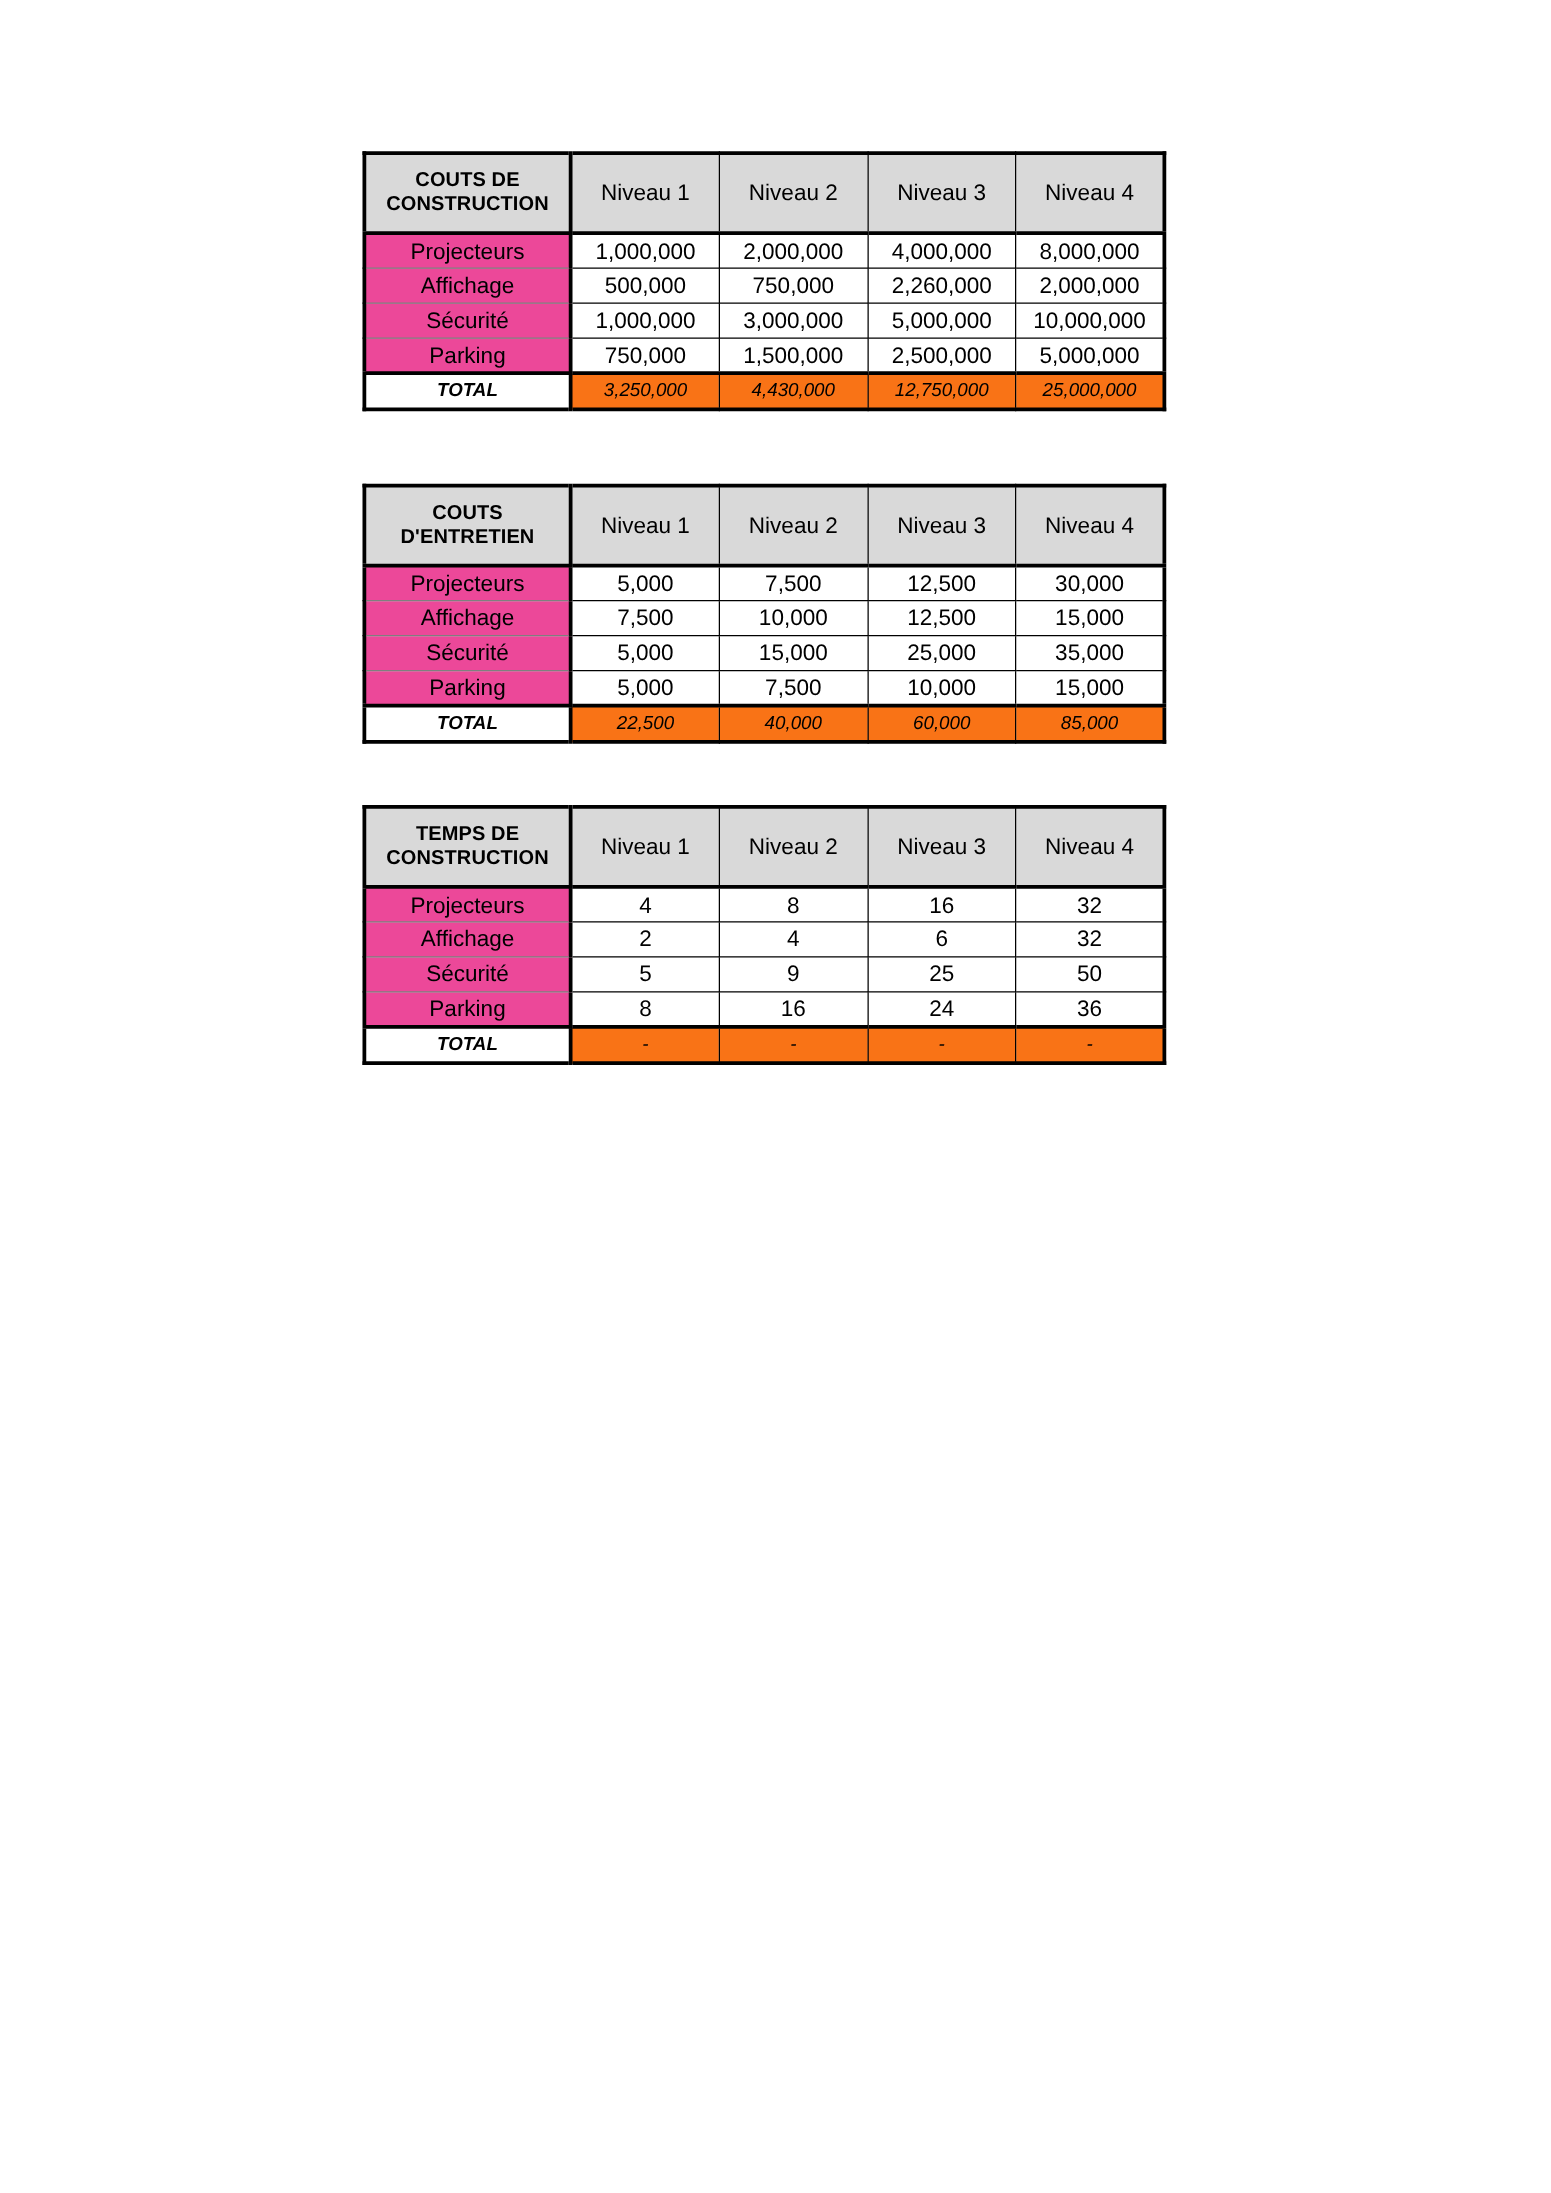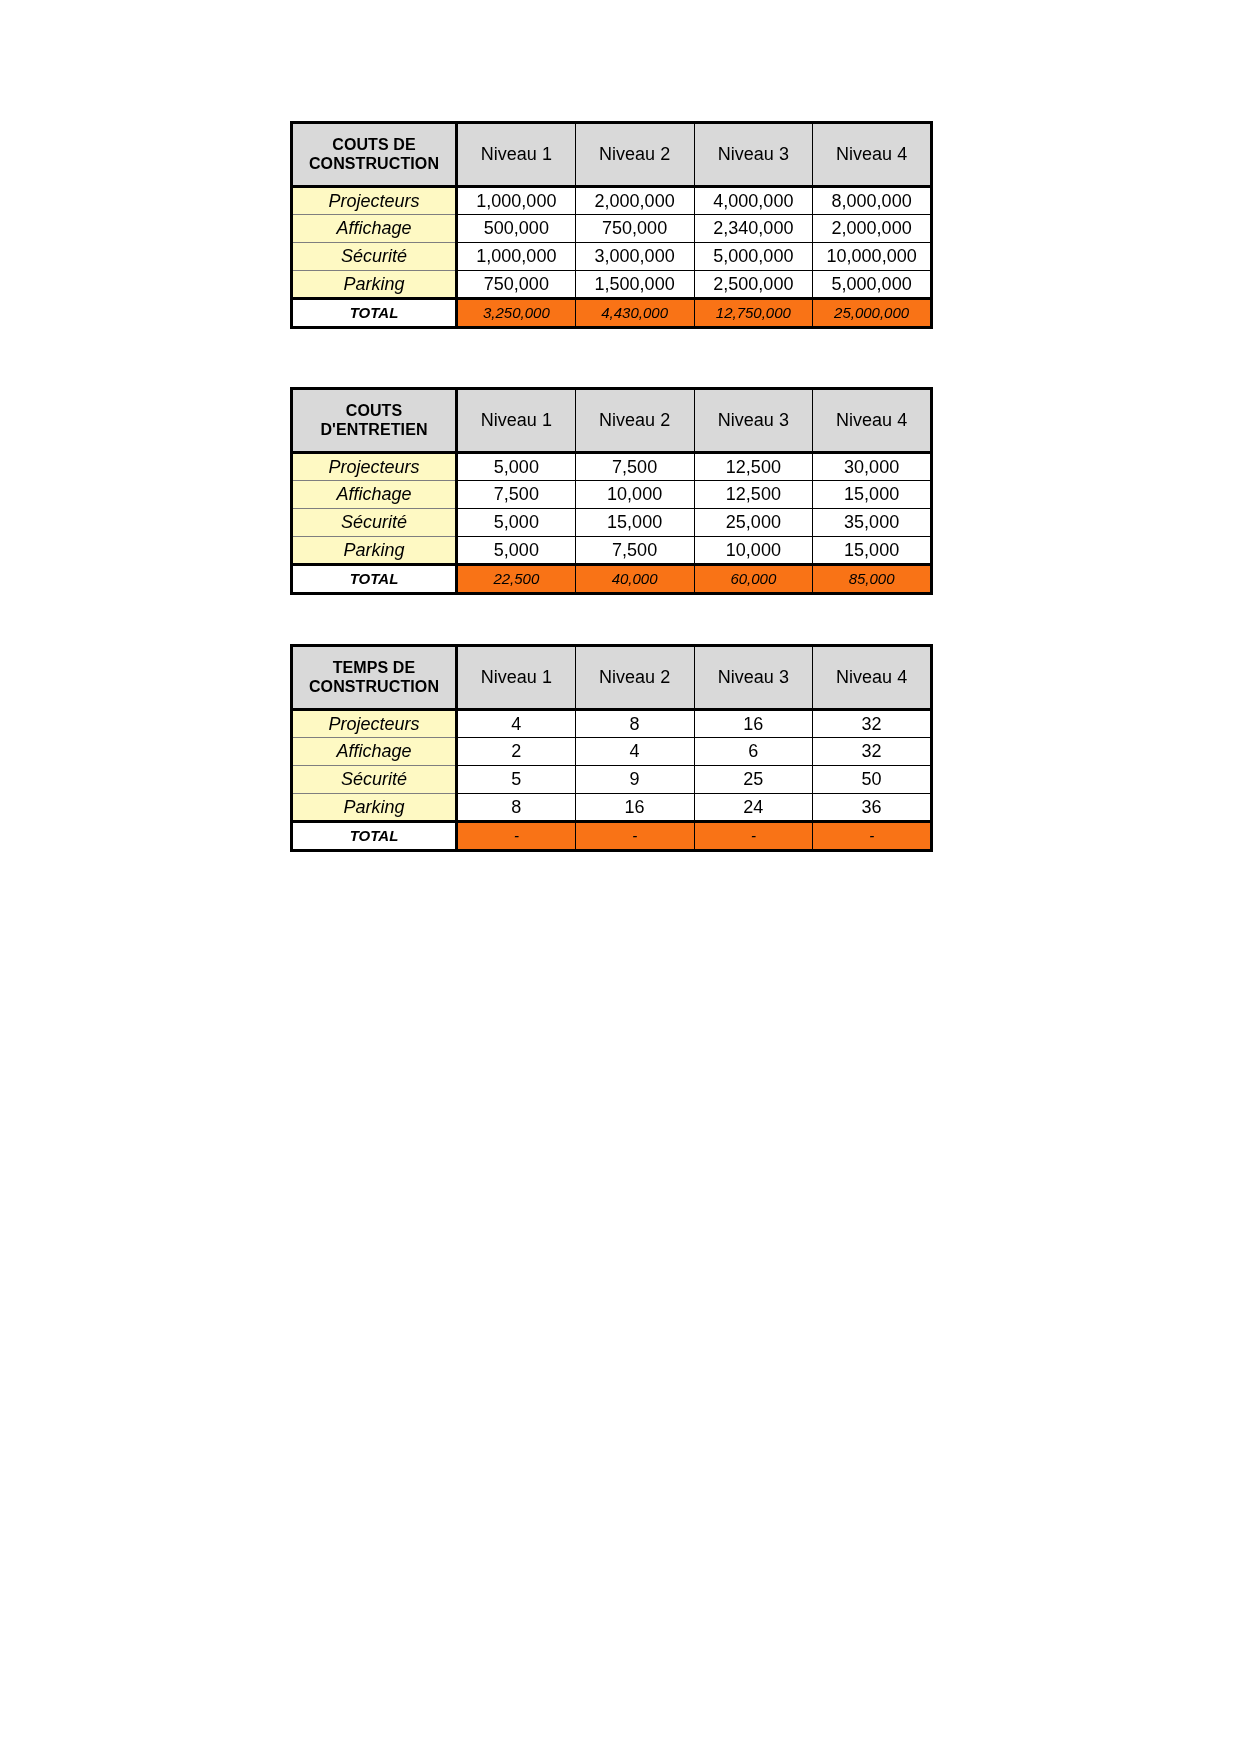--- a/index.html
+++ b/index.html
@@ -64,27 +64,26 @@
     border-right: 3px solid #000000;
   }
   .xl-table thead th.lvl {
     font-weight: normal;
     font-size: 18px;
   }
   .corner-line { display: block; }
 
   
   .xl-table tbody td.rowlabel {
-    background: #fef9c3;
+    background: #ec4899;
     font-weight: normal;
     font-size: 18px;
     border-right: 3px solid #000000;
     border-top: 1px solid #7f7f7f;
     border-bottom: 1px solid #7f7f7f;
-    font-style: italic;
   }
   .xl-table tbody td.val {
     font-size: 18px;
     text-align: center;
   }
   .xl-table tbody tr.data td { height: 28px; }
 
   
   .xl-table tbody tr.total td {
     font-style: italic;
@@ -132,21 +131,21 @@
           <td class="rowlabel">Projecteurs</td>
           <td class="val">1,000,000</td>
           <td class="val">2,000,000</td>
           <td class="val">4,000,000</td>
           <td class="val">8,000,000</td>
         </tr>
         <tr class="data">
           <td class="rowlabel">Affichage</td>
           <td class="val">500,000</td>
           <td class="val">750,000</td>
-          <td class="val">2,340,000</td>
+          <td class="val">2,260,000</td>
           <td class="val">2,000,000</td>
         </tr>
         <tr class="data">
           <td class="rowlabel">Sécurité</td>
           <td class="val">1,000,000</td>
           <td class="val">3,000,000</td>
           <td class="val">5,000,000</td>
           <td class="val">10,000,000</td>
         </tr>
         <tr class="data last-data">

